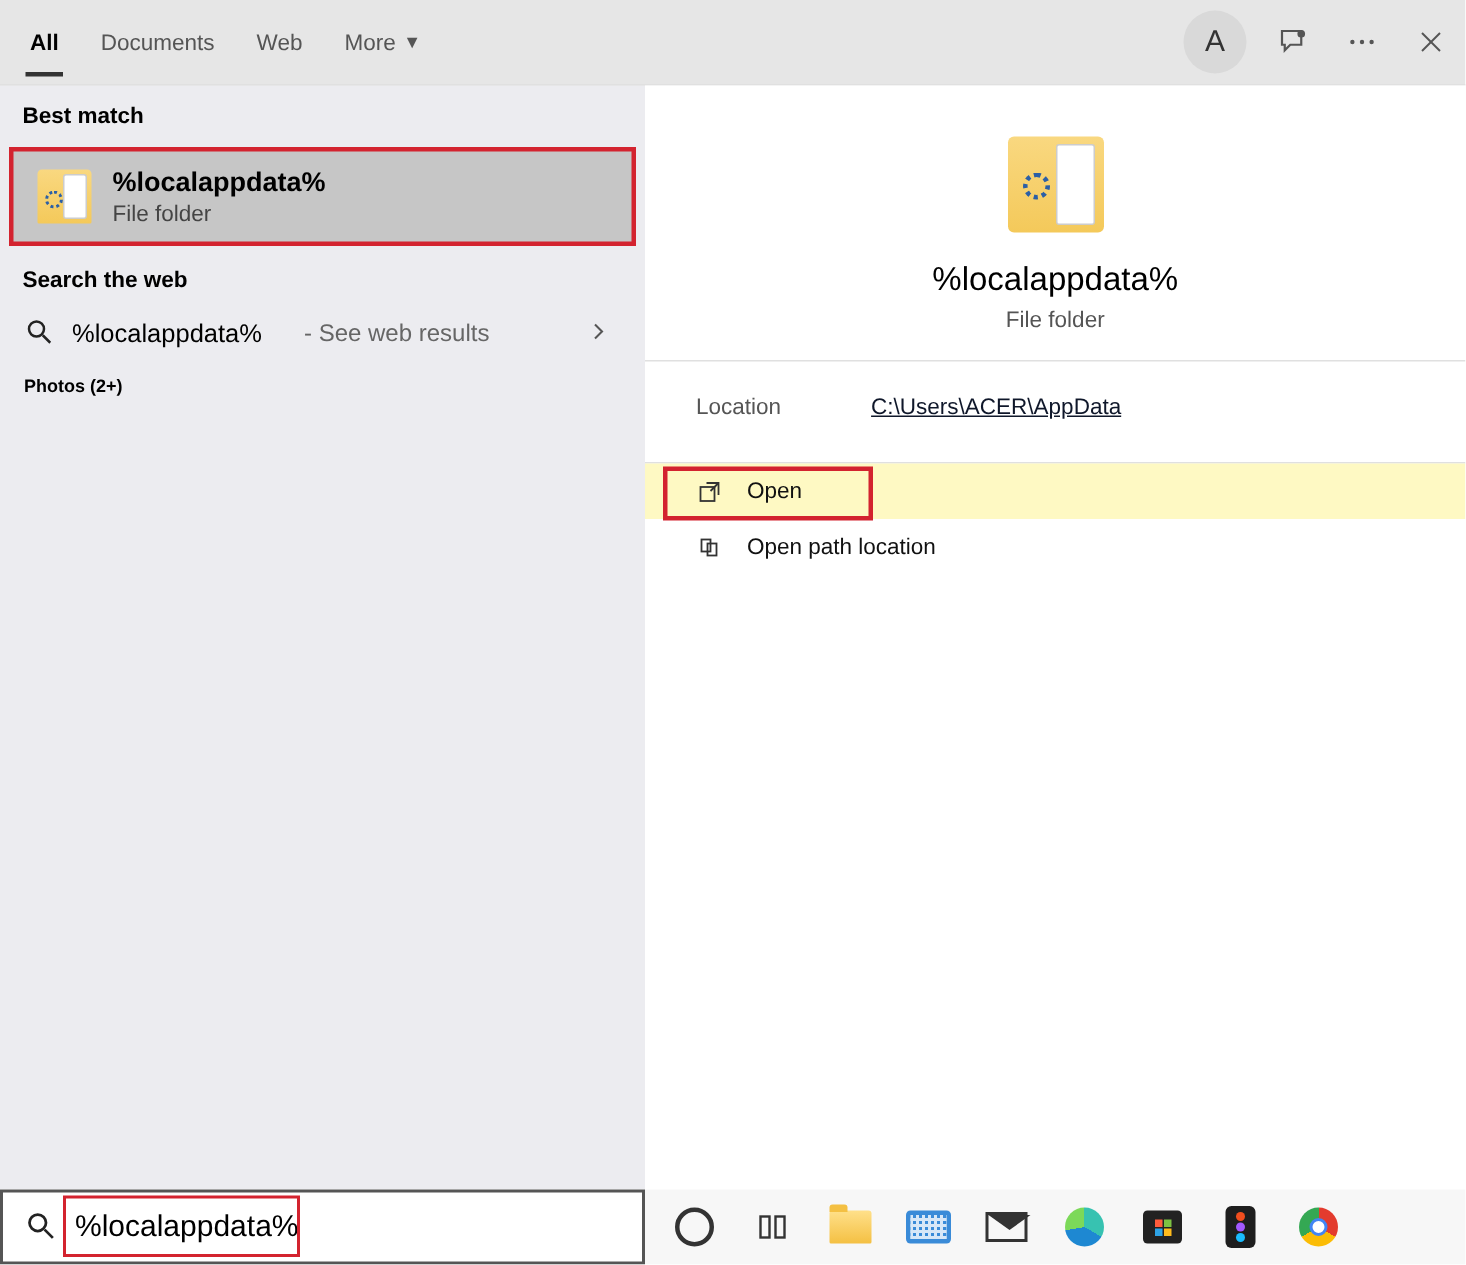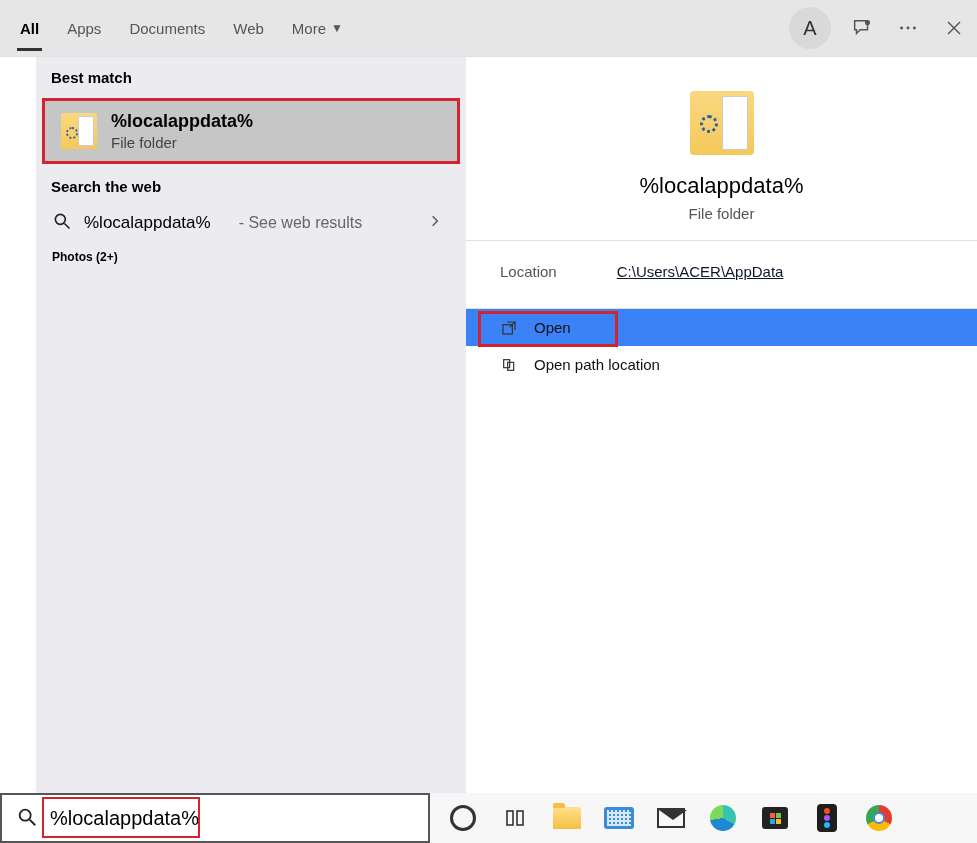--- a/index.html
+++ b/index.html
@@ -64,21 +64,20 @@
   .icon-btn {
     width: 30px;
     display:flex; align-items:center; justify-content:center;
     color:#555; cursor:pointer;
     font-size: 18px;
   }
   
   .cols {
     display:flex;
     height: 736px;
-    padding-left: 36px;
   }
   .left {
     width: 430px;
     background: #ececf0;
   }
   .right {
     flex:1;
     background: #fff;
     position: relative;
     padding-top: 24px;
@@ -149,21 +148,21 @@
   .location-row .path { color:#0f172a; text-decoration:underline; cursor:pointer;}
   .actions { border-top:1px solid #e0e0e0; margin-top: 6px;}
   .action-item {
     display:flex; align-items:center;
     padding: 10px 34px;
     font-size:15px; color:#111;
     gap: 16px;
     cursor:pointer;
   }
   .action-item.highlight-open {
-    background:#3b82f6;
+    background:#fef9c3;
     position:relative;
   }
   .action-item.highlight-open .redbox {
     position:absolute;
     left: 12px; top: 2px;
     width: 140px;
     height: 36px;
     border: 3px solid #d3232f;
     pointer-events:none;
   }
@@ -220,21 +219,20 @@
   .chrome{width:26px;height:26px;border-radius:50%;background:conic-gradient(#e33b2e 0 120deg,#fbbc05 120deg 240deg,#34a853 240deg 360deg);position:relative;}
   .chrome::after{content:"";position:absolute;inset:7px;border-radius:50%;background:#fff;border:2px solid #4285f4;}
   .cortana{width:26px;height:26px;border:3px solid #333;border-radius:50%;}
 </style>
 </head>
 <body>
 
 <div class="topbar">
   <div class="tabs">
     <div class="tab active">All</div>
-    <div class="tab">Apps</div>
     <div class="tab">Documents</div>
     <div class="tab">Web</div>
     <div class="tab">
       <span>More</span>
       <span class="more-caret">▼</span>
     </div>
   </div>
   <div class="top-right">
     <div class="avatar">A</div>
     <div class="icon-btn">

